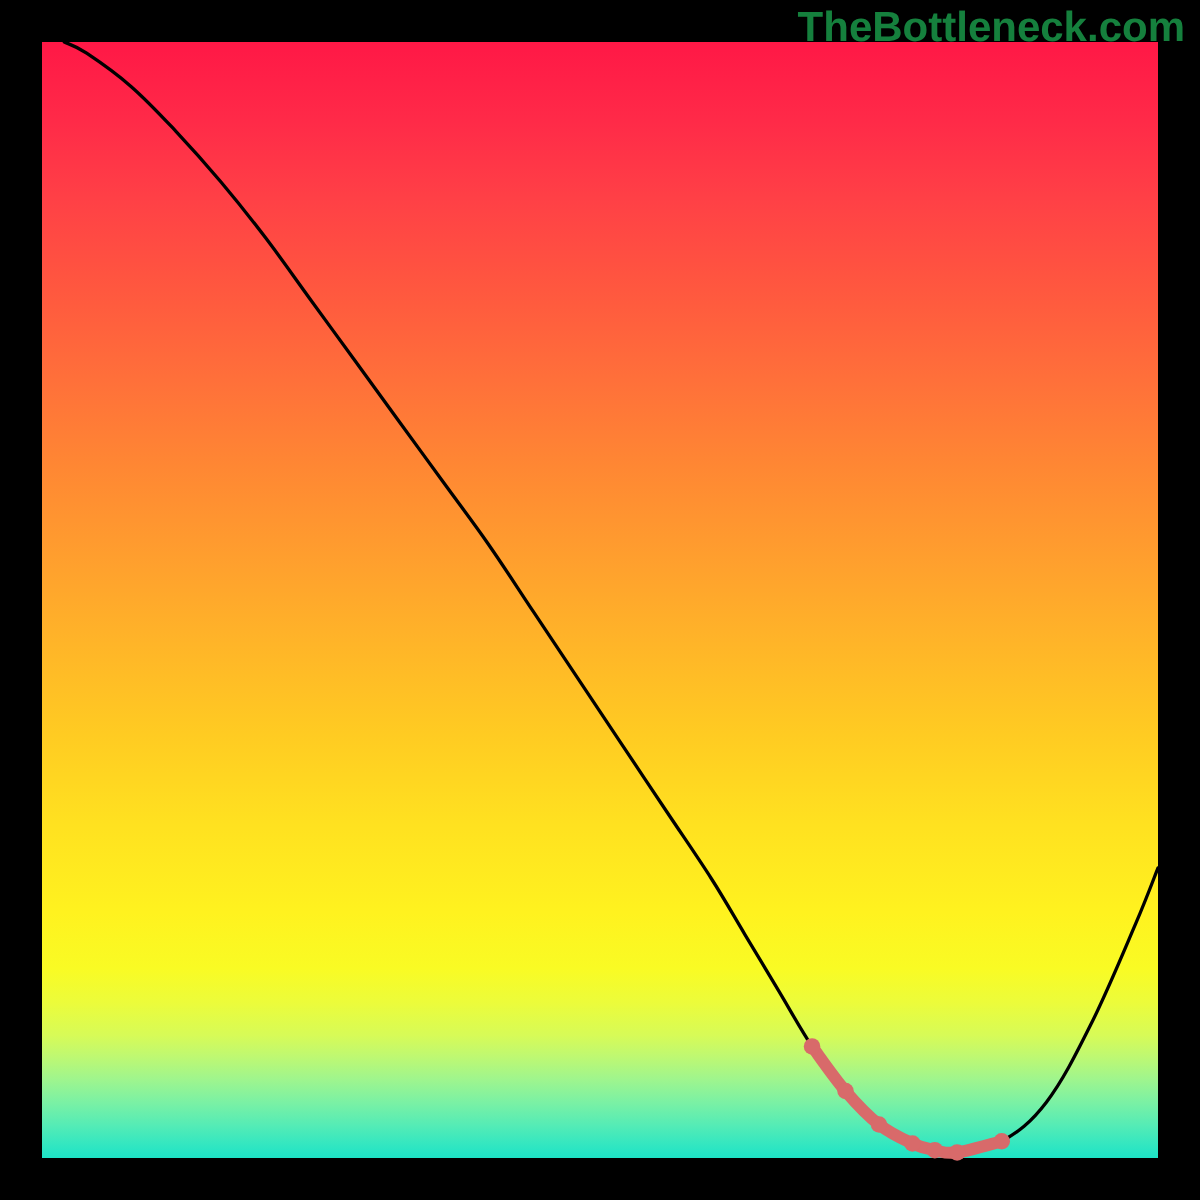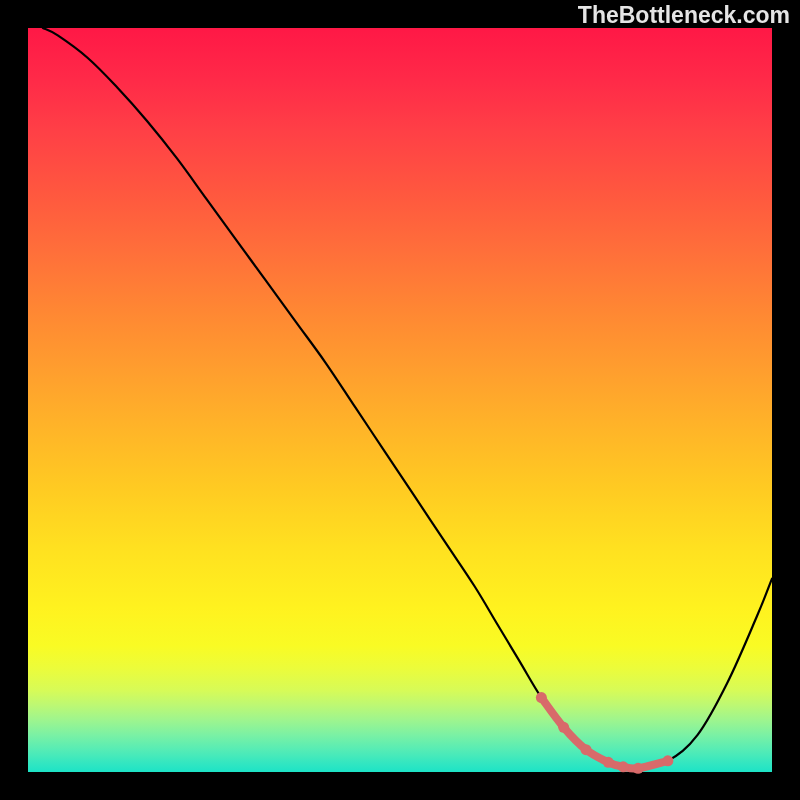--- a/index.html
+++ b/index.html
@@ -8,23 +8,23 @@
     position: absolute;
     left: 0; top: 0;
     width: 800px; height: 800px;
     background: #000;
   }
   .watermark {
     position: absolute;
     top: 2px;
     right: 10px;
     font-family: Arial, Helvetica, sans-serif;
-    font-size: 23px;
+    font-size: 28px;
     font-weight: bold;
-    color: #e5e5e5;
+    color: #15803d;
     z-index: 10;
   }
   .plot {
     position: absolute;
     left: 28px;
     top: 28px;
     width: 744px;
     height: 744px;
     
     background: linear-gradient(to bottom,

